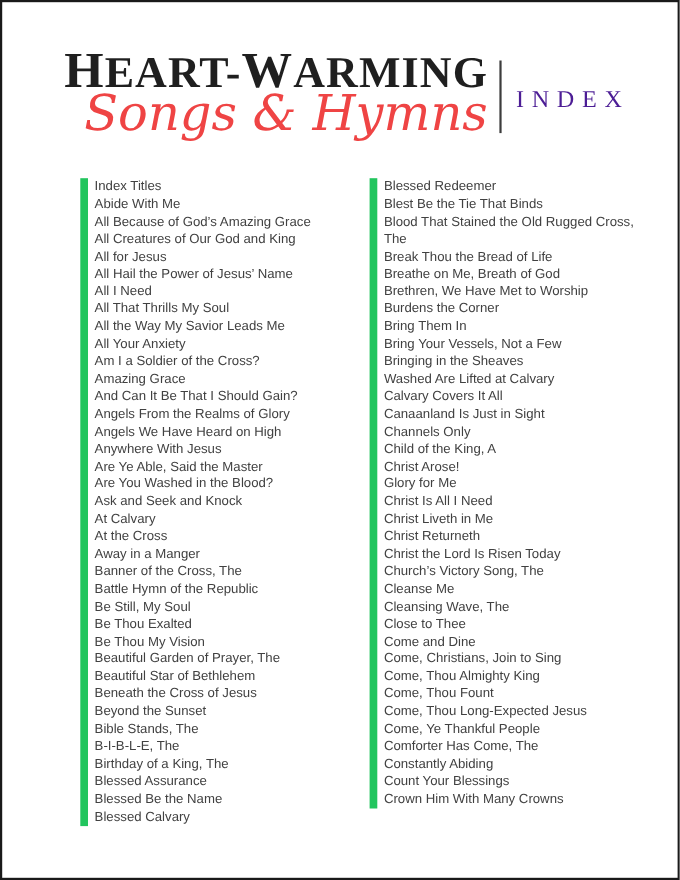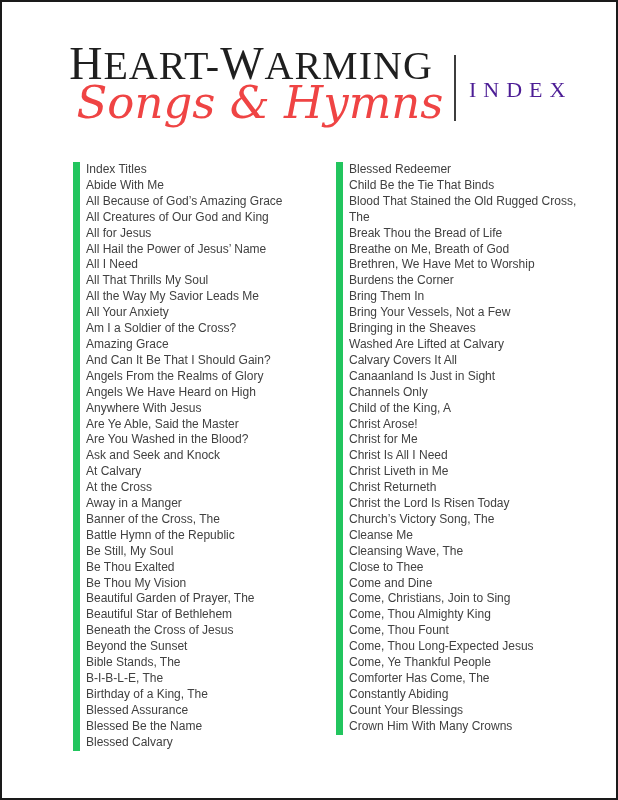--- a/index.html
+++ b/index.html
@@ -18,21 +18,21 @@
   .title-block {
     position: absolute;
     left: 0;
     top: 39px;
     width: 498px;
     text-align: center;
   }
   h1.main-title {
     margin: 0;
     font-family: "Liberation Serif", serif;
-    font-weight: 400;
+    font-weight: 700;
     color: #1f1f1f;
     line-height: 1;
     letter-spacing: 1px;
     white-space: nowrap;
   }
   h1.main-title .seg-big   { font-size: 46px; }
   h1.main-title .seg-small { font-size: 40px; }
 
   .subtitle {
     position: absolute;
@@ -139,36 +139,36 @@
         <li>Beyond the Sunset</li>
         <li>Bible Stands, The</li>
         <li>B-I-B-L-E, The</li>
         <li>Birthday of a King, The</li>
         <li>Blessed Assurance</li>
         <li>Blessed Be the Name</li>
         <li>Blessed Calvary</li>
       </ul>
     <ul class="index-col col-right">
         <li>Blessed Redeemer</li>
-        <li>Child Be the Tie That Binds</li>
+        <li>Blest Be the Tie That Binds</li>
         <li>Blood That Stained the Old Rugged Cross, The</li>
         <li>Break Thou the Bread of Life</li>
         <li>Breathe on Me, Breath of God</li>
         <li>Brethren, We Have Met to Worship</li>
         <li>Burdens the Corner</li>
         <li>Bring Them In</li>
         <li>Bring Your Vessels, Not a Few</li>
         <li>Bringing in the Sheaves</li>
         <li>Washed Are Lifted at Calvary</li>
         <li>Calvary Covers It All</li>
         <li>Canaanland Is Just in Sight</li>
         <li>Channels Only</li>
         <li>Child of the King, A</li>
         <li>Christ Arose!</li>
-        <li>Christ for Me</li>
+        <li>Glory for Me</li>
         <li>Christ Is All I Need</li>
         <li>Christ Liveth in Me</li>
         <li>Christ Returneth</li>
         <li>Christ the Lord Is Risen Today</li>
         <li>Church’s Victory Song, The</li>
         <li>Cleanse Me</li>
         <li>Cleansing Wave, The</li>
         <li>Close to Thee</li>
         <li>Come and Dine</li>
         <li>Come, Christians, Join to Sing</li>

